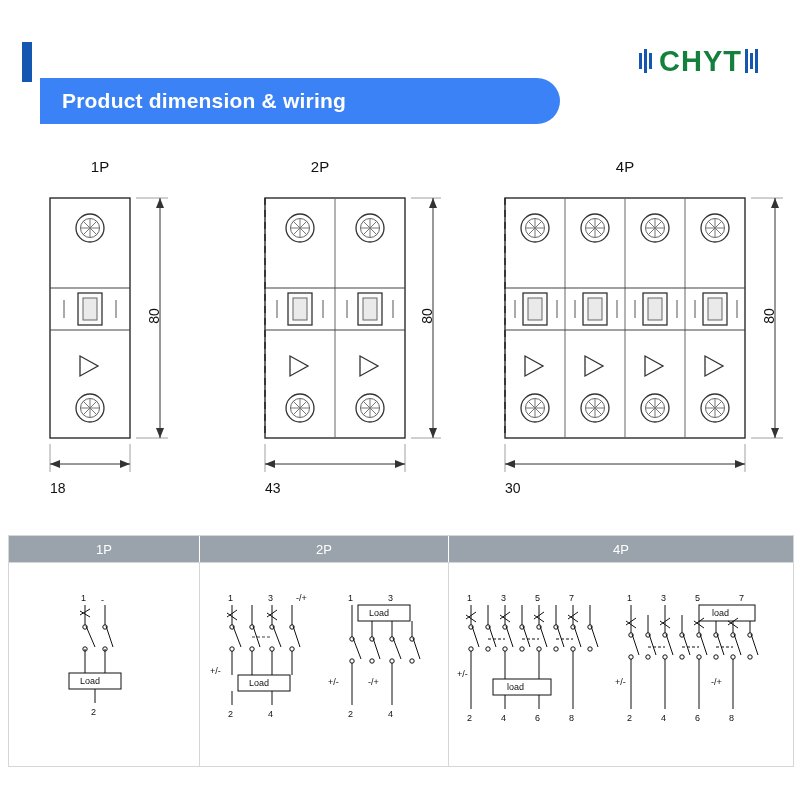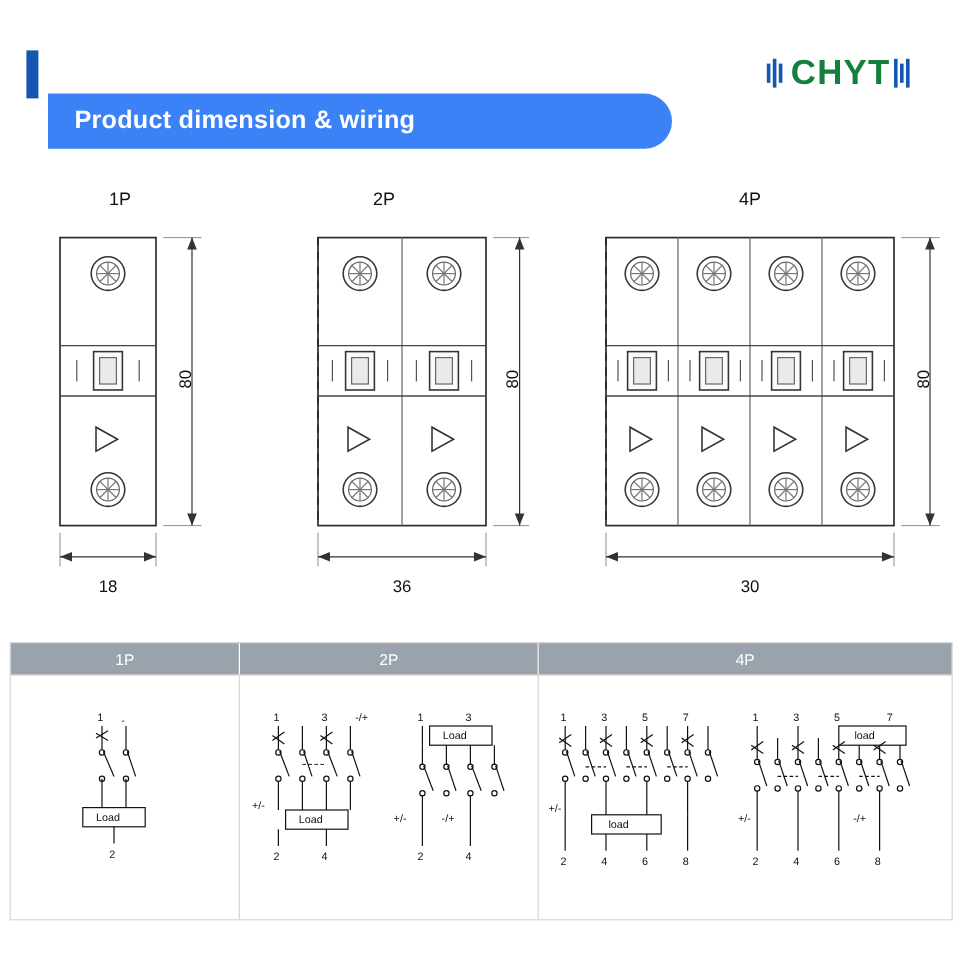--- a/index.html
+++ b/index.html
@@ -48,21 +48,21 @@
   .dim-area{position:absolute;left:0;top:150px;width:800px;height:370px;}
   .grp{position:absolute;}
   .grp-label{
     position:absolute;font-size:15px;color:#111;text-align:center;width:100%;
     top:0;
   }
   .dim-text-v{
     position:absolute;font-size:14px;color:#111;
     transform:rotate(-90deg);transform-origin:center center;
   }
-  .dim-text-h{position:absolute;font-size:14px;color:#111;text-align:center;}
+  .dim-text-h{position:absolute;font-size:14px;color:#111;}
 
   
   .wiring{
     position:absolute;left:8px;top:535px;width:784px;height:230px;
     border:1px solid #d6d6d6;
   }
   .wiring-head{display:flex;height:26px;background:#eceef0;border-bottom:1px solid #d6d6d6;}
   .wiring-head div{
     font-size:13px;color:#ffffff;display:flex;align-items:center;justify-content:center;
     background:#9aa3ab;border-right:1px solid #ffffff;
@@ -208,21 +208,21 @@
       <polygon points="188,18 184,28 192,28" fill="#333"></polygon>
       <polygon points="188,258 184,248 192,248" fill="#333"></polygon>
 
       <line x1="20" y1="264" x2="20" y2="292" stroke="#888" stroke-width="0.8"></line>
       <line x1="160" y1="264" x2="160" y2="292" stroke="#888" stroke-width="0.8"></line>
       <line x1="20" y1="284" x2="160" y2="284" stroke="#333" stroke-width="1"></line>
       <polygon points="20,284 30,280 30,288" fill="#333"></polygon>
       <polygon points="160,284 150,280 150,288" fill="#333"></polygon>
     </svg>
     <div class="dim-text-v" style="left:174px;top:158px;">80</div>
-    <div class="dim-text-h" style="left:20px;top:330px;width:140px;">36</div>
+    <div class="dim-text-h" style="left:20px;top:330px;width:140px;">43</div>
   </div>
 
   <div class="grp" style="left:495px;top:0;width:300px;height:350px;">
     <div class="grp-label" style="left:0;top:8px;width:260px;">4P</div>
     <svg width="300" height="340" style="position:absolute;left:0;top:30px;">
       <rect x="10" y="18" width="240" height="240" fill="#ffffff" stroke="#2b2b2b" stroke-width="1.4"></rect>
       <line x1="10" y1="18" x2="10" y2="258" stroke="#2b2b2b" stroke-width="1.6" stroke-dasharray="7,5"></line>
       <line x1="70" y1="18" x2="70" y2="258" stroke="#666" stroke-width="1"></line>
       <line x1="130" y1="18" x2="130" y2="258" stroke="#666" stroke-width="1"></line>
       <line x1="190" y1="18" x2="190" y2="258" stroke="#666" stroke-width="1"></line>

